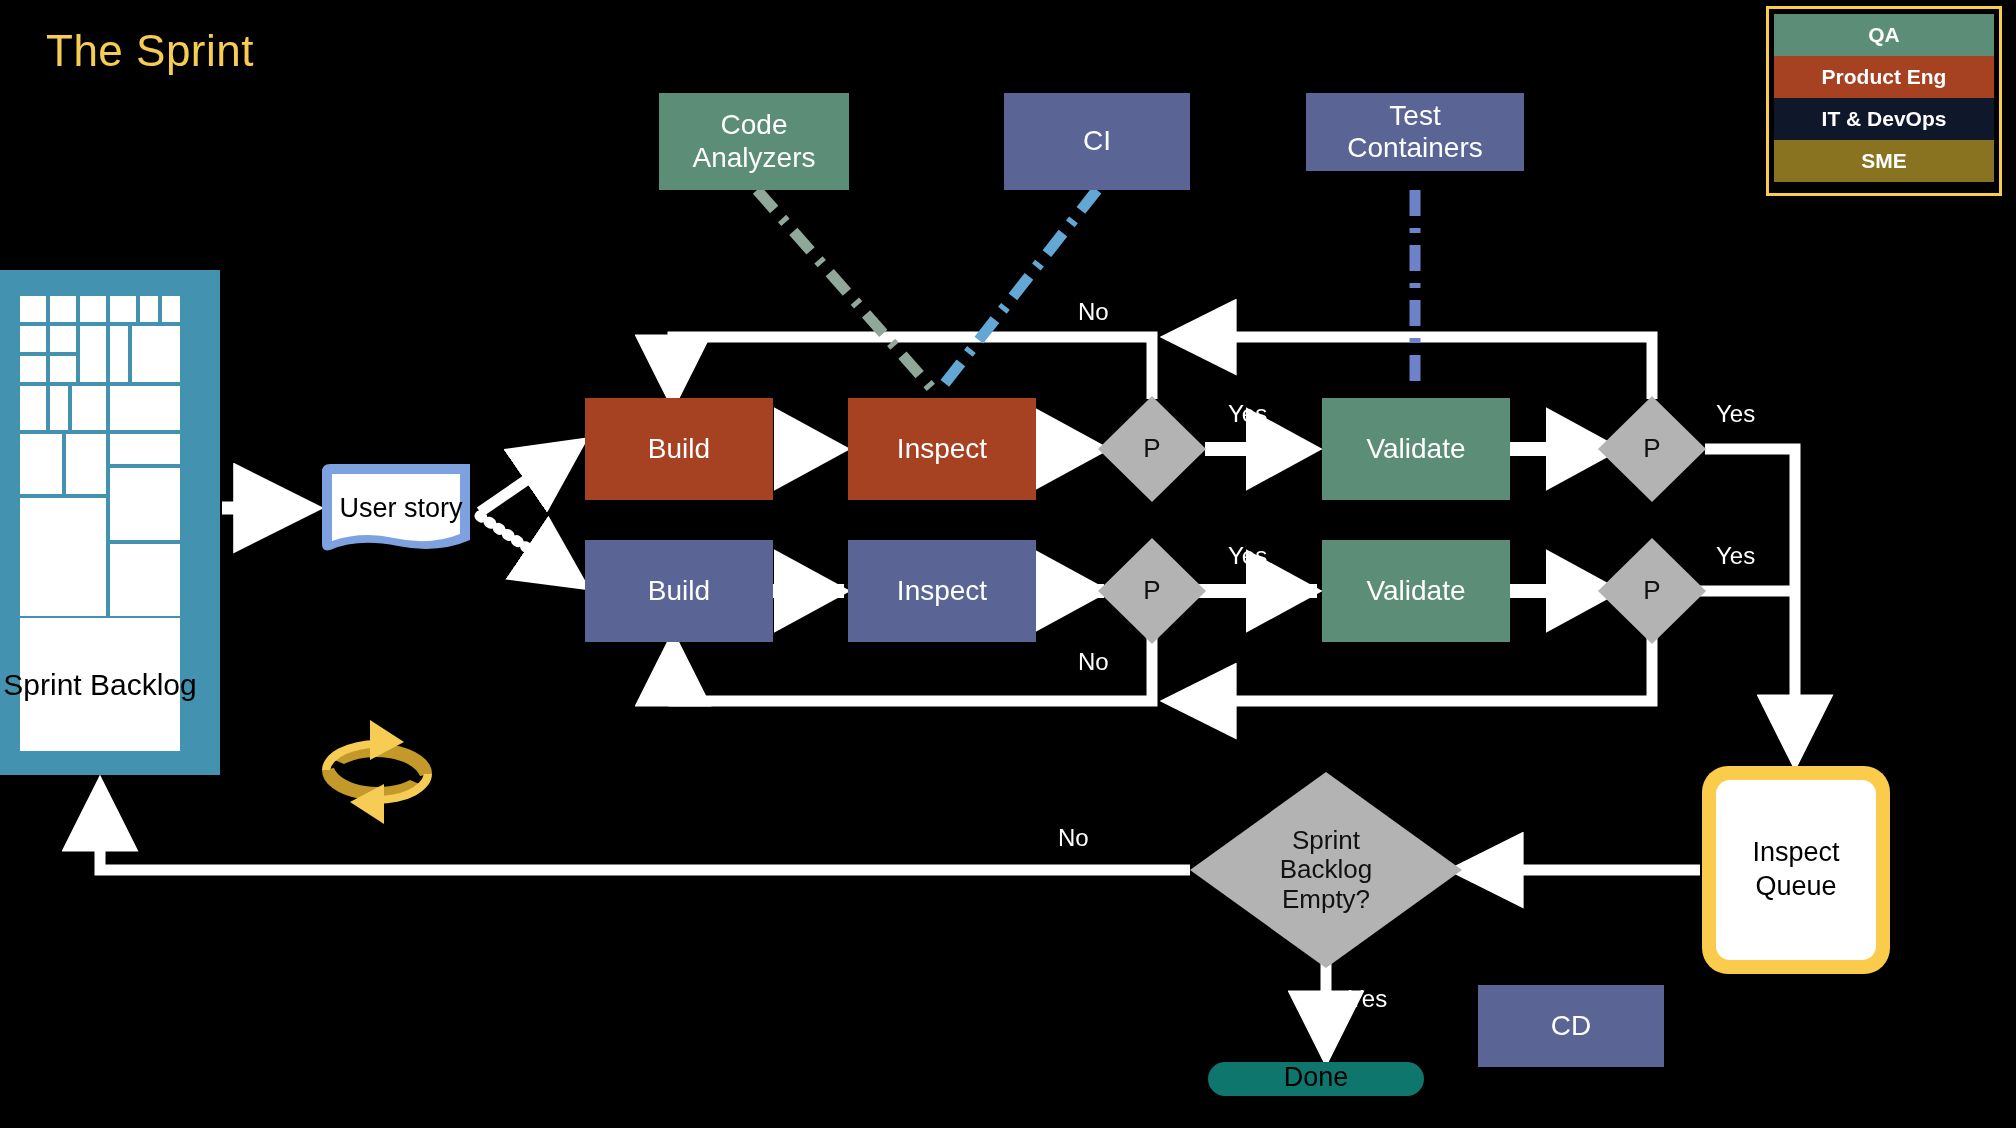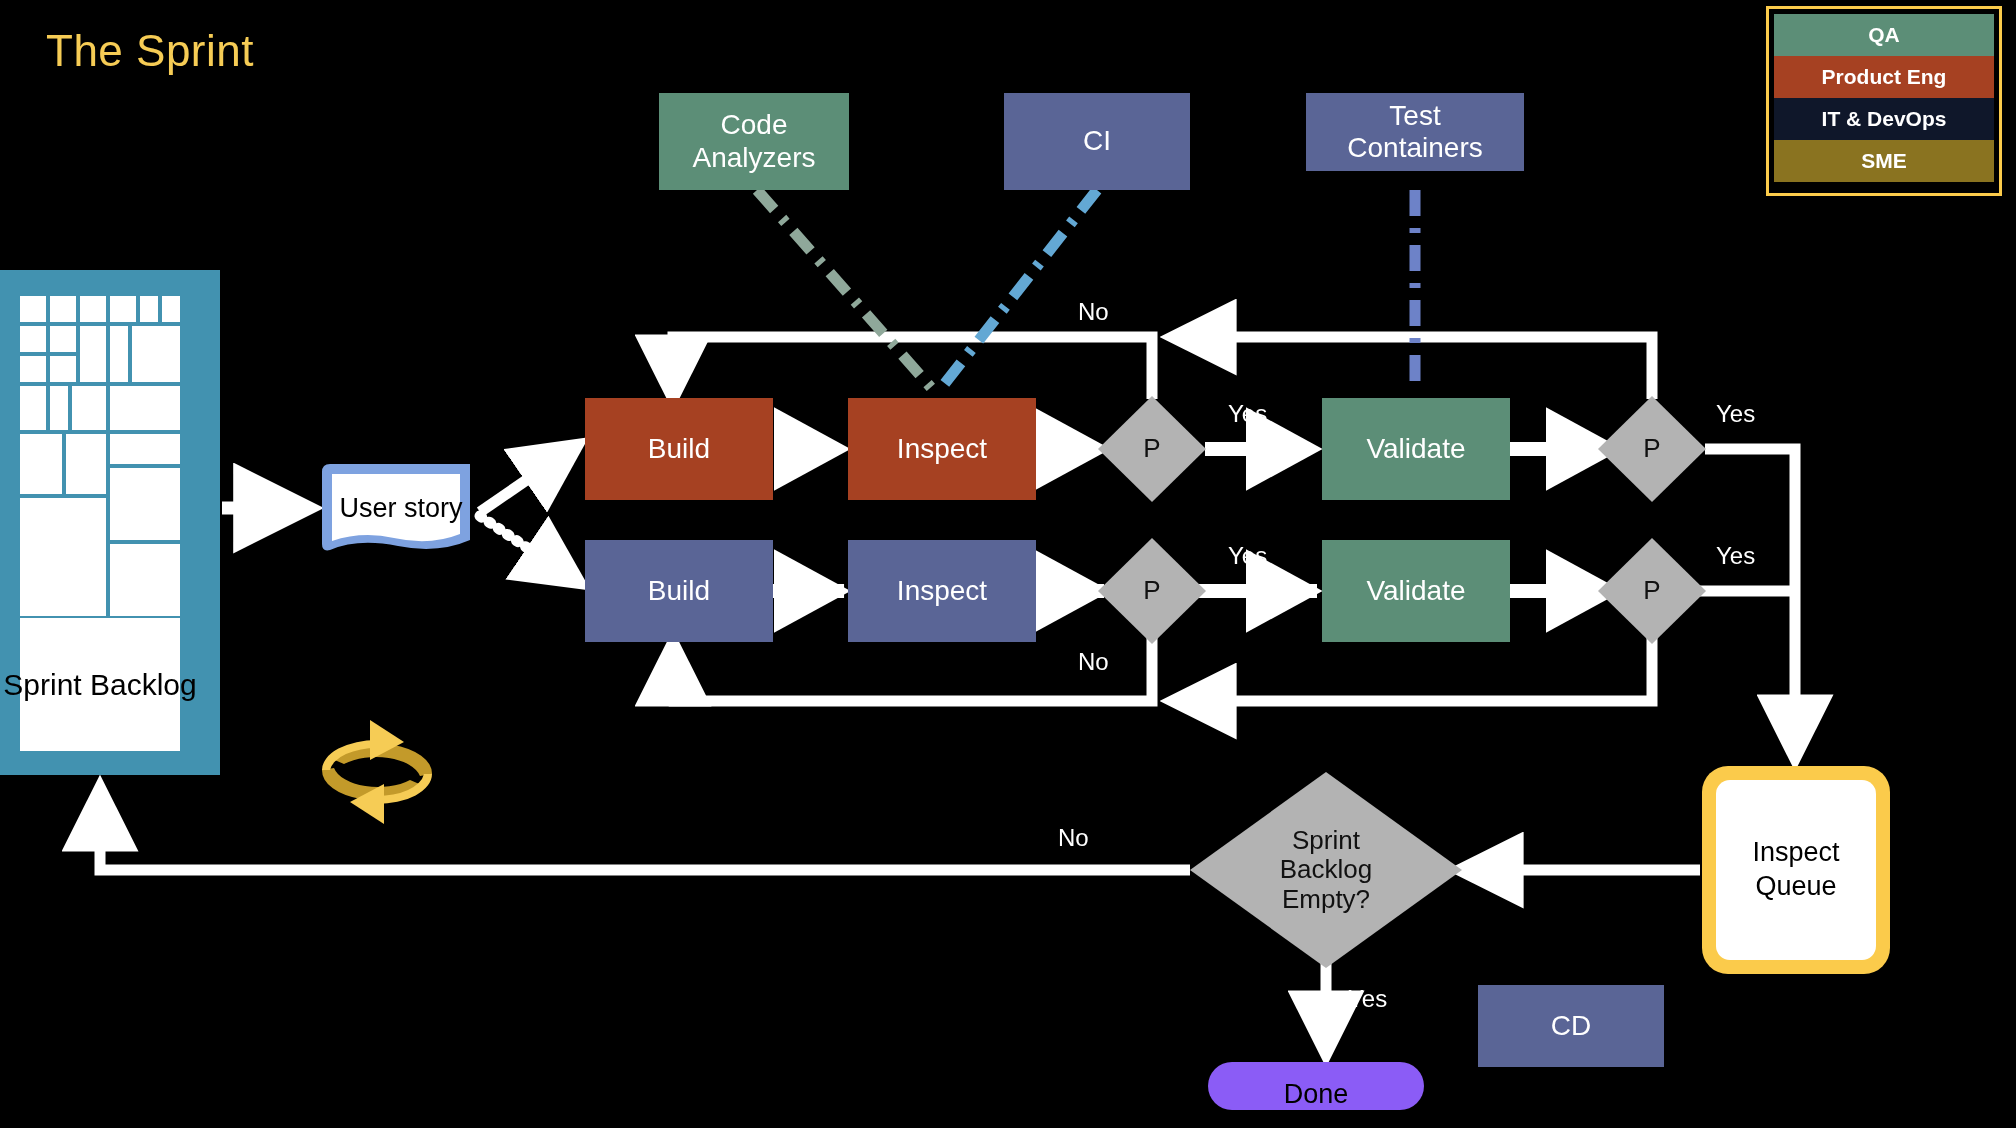--- a/index.html
+++ b/index.html
@@ -49,23 +49,23 @@
 
   
   #relqueue{position:absolute;left:1702px;top:766px;width:188px;height:208px;
             background:#fbcb4b;border-radius:26px;}
   #relInner{position:absolute;left:14px;top:14px;right:14px;bottom:14px;
             background:#fff;border-radius:14px;display:flex;
             align-items:center;justify-content:center;color:#000;
             font-size:27px;text-align:center;line-height:1.25;}
 
   
-  #done{position:absolute;left:1208px;top:1062px;width:216px;height:48px;
-        background:#8b5cf6;border-radius:26px;display:flex;
-        align-items:flex-end;justify-content:center;color:#000;font-size:27px;}
+  #done{position:absolute;left:1208px;top:1062px;width:216px;height:34px;
+        background:#0f766e;border-radius:26px;display:flex;
+        align-items:flex-start;justify-content:center;color:#000;font-size:27px;}
 
   
   #legend{position:absolute;left:1766px;top:6px;width:236px;height:190px;
           border:3px solid #fbcb4b;box-sizing:border-box;padding:5px;font-weight:bold;}
   #legend .lrow{height:42px;display:flex;align-items:center;
         justify-content:center;color:#fff;font-size:21px;}
 
   
   .elabel{position:absolute;color:#fff;font-size:24px;}
 

